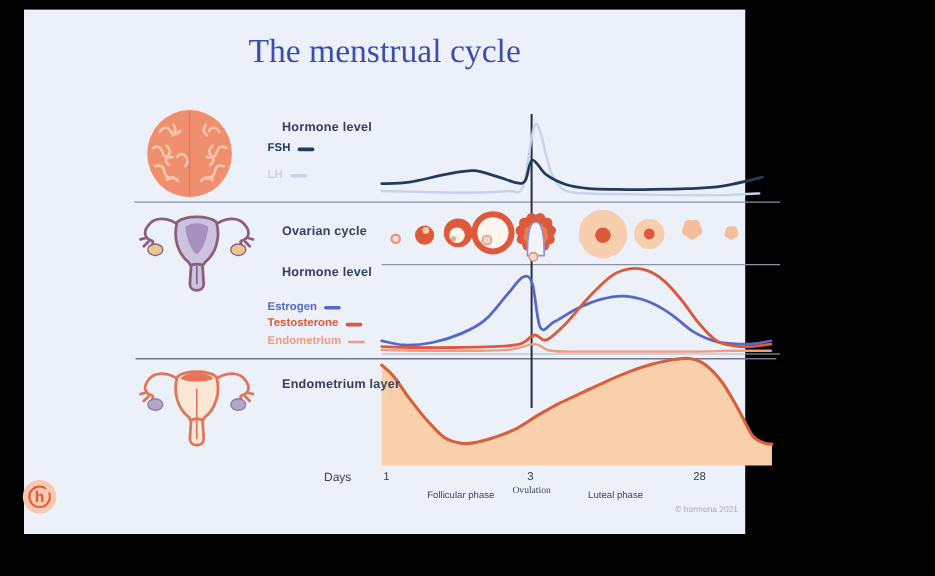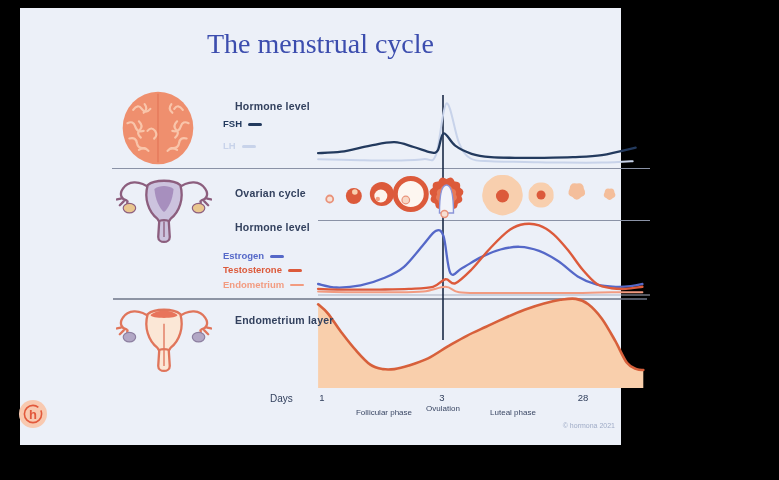--- a/index.html
+++ b/index.html
@@ -7,21 +7,21 @@
          font-family:"Liberation Sans",sans-serif;}
   .slide{position:absolute;left:20px;top:8px;width:601px;height:437px;background:#ECF0F8;}
   .title{position:absolute;left:0;top:20px;width:100%;text-align:center;margin:0;
          font-family:"Liberation Serif",serif;font-weight:500;font-size:28px;color:#3C4DAE;}
   .lbl{position:absolute;white-space:nowrap;color:#33415E;line-height:1.15;}
   .sec{font-size:10.5px;font-weight:700;letter-spacing:.2px;padding-left:20px;}
   .legend{display:flex;align-items:center;gap:6px;font-size:9.5px;font-weight:700;}
   .legend .dash{display:inline-block;width:14px;height:2.6px;border-radius:2px;}
   .tick{font-size:9.5px;transform:translateX(-50%);}
   .phase{font-size:8px;transform:translateX(-50%);color:#3A4764;margin-top:12px;}
-  .ovul{font-size:8px;transform:translateX(-50%);color:#3A4764;}
+  .ovul{font-size:8px;transform:translateX(-50%);color:#3A4764;font-family:Liberation Serif, serif;}
   .days{font-size:10px;width:32px;text-align:left;}
   .copy{position:absolute;right:6px;top:414px;font-size:7px;color:#9FABC6;}
   .absvg{position:absolute;}
   #cycle-svg{position:absolute;left:0;top:0;}
   .logo-text{font-family:"Liberation Sans",sans-serif;font-weight:700;font-size:13px;fill:#E2593C;}
 </style>
 </head>
 <body>
 
 <div class="frame">

